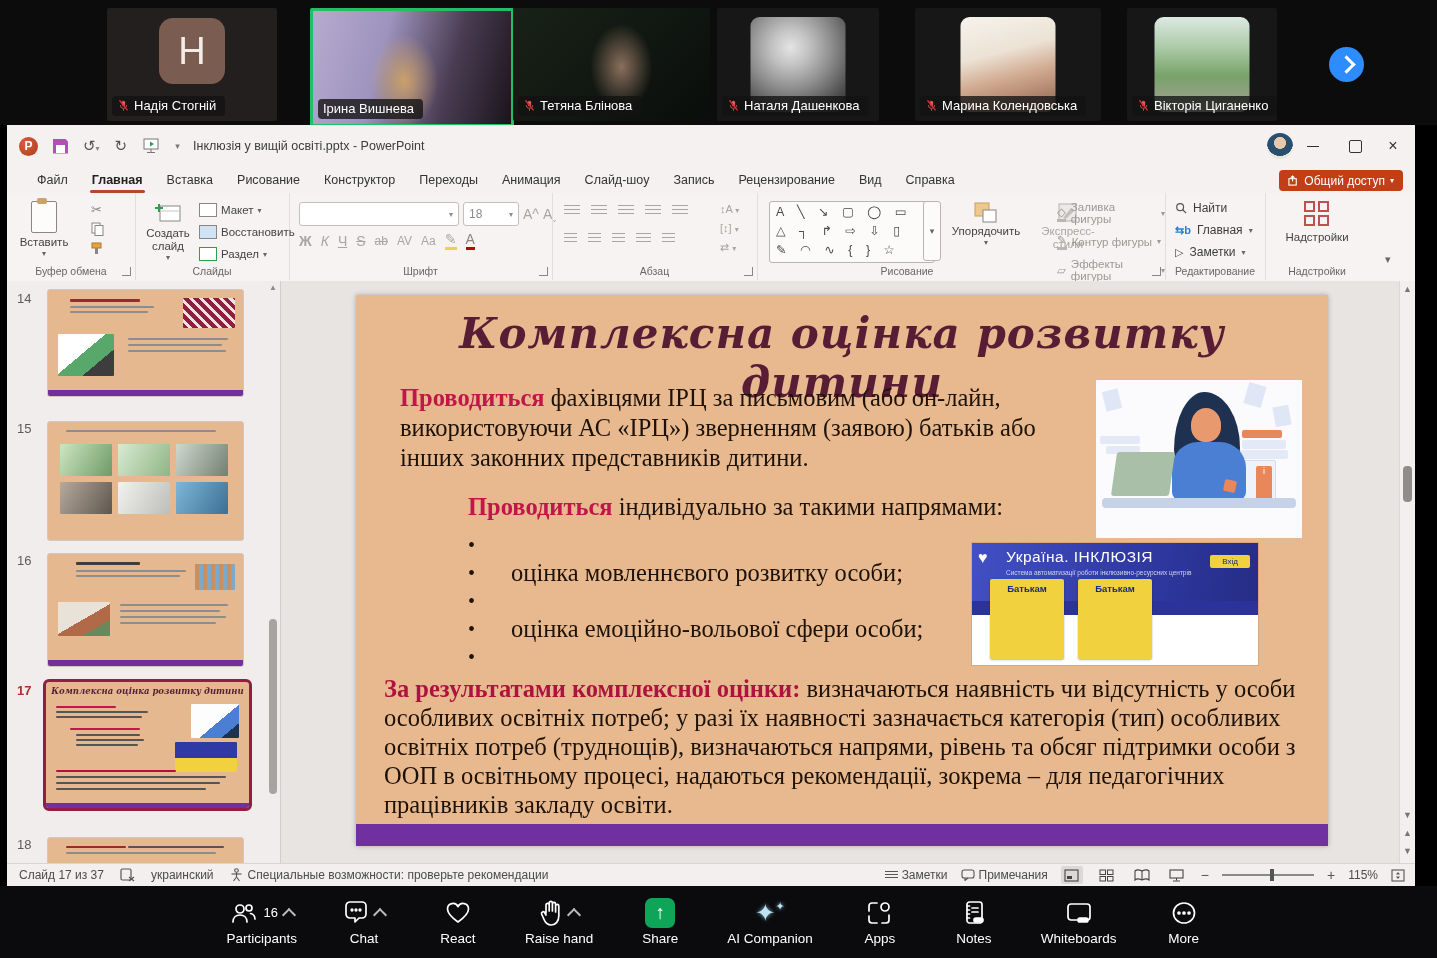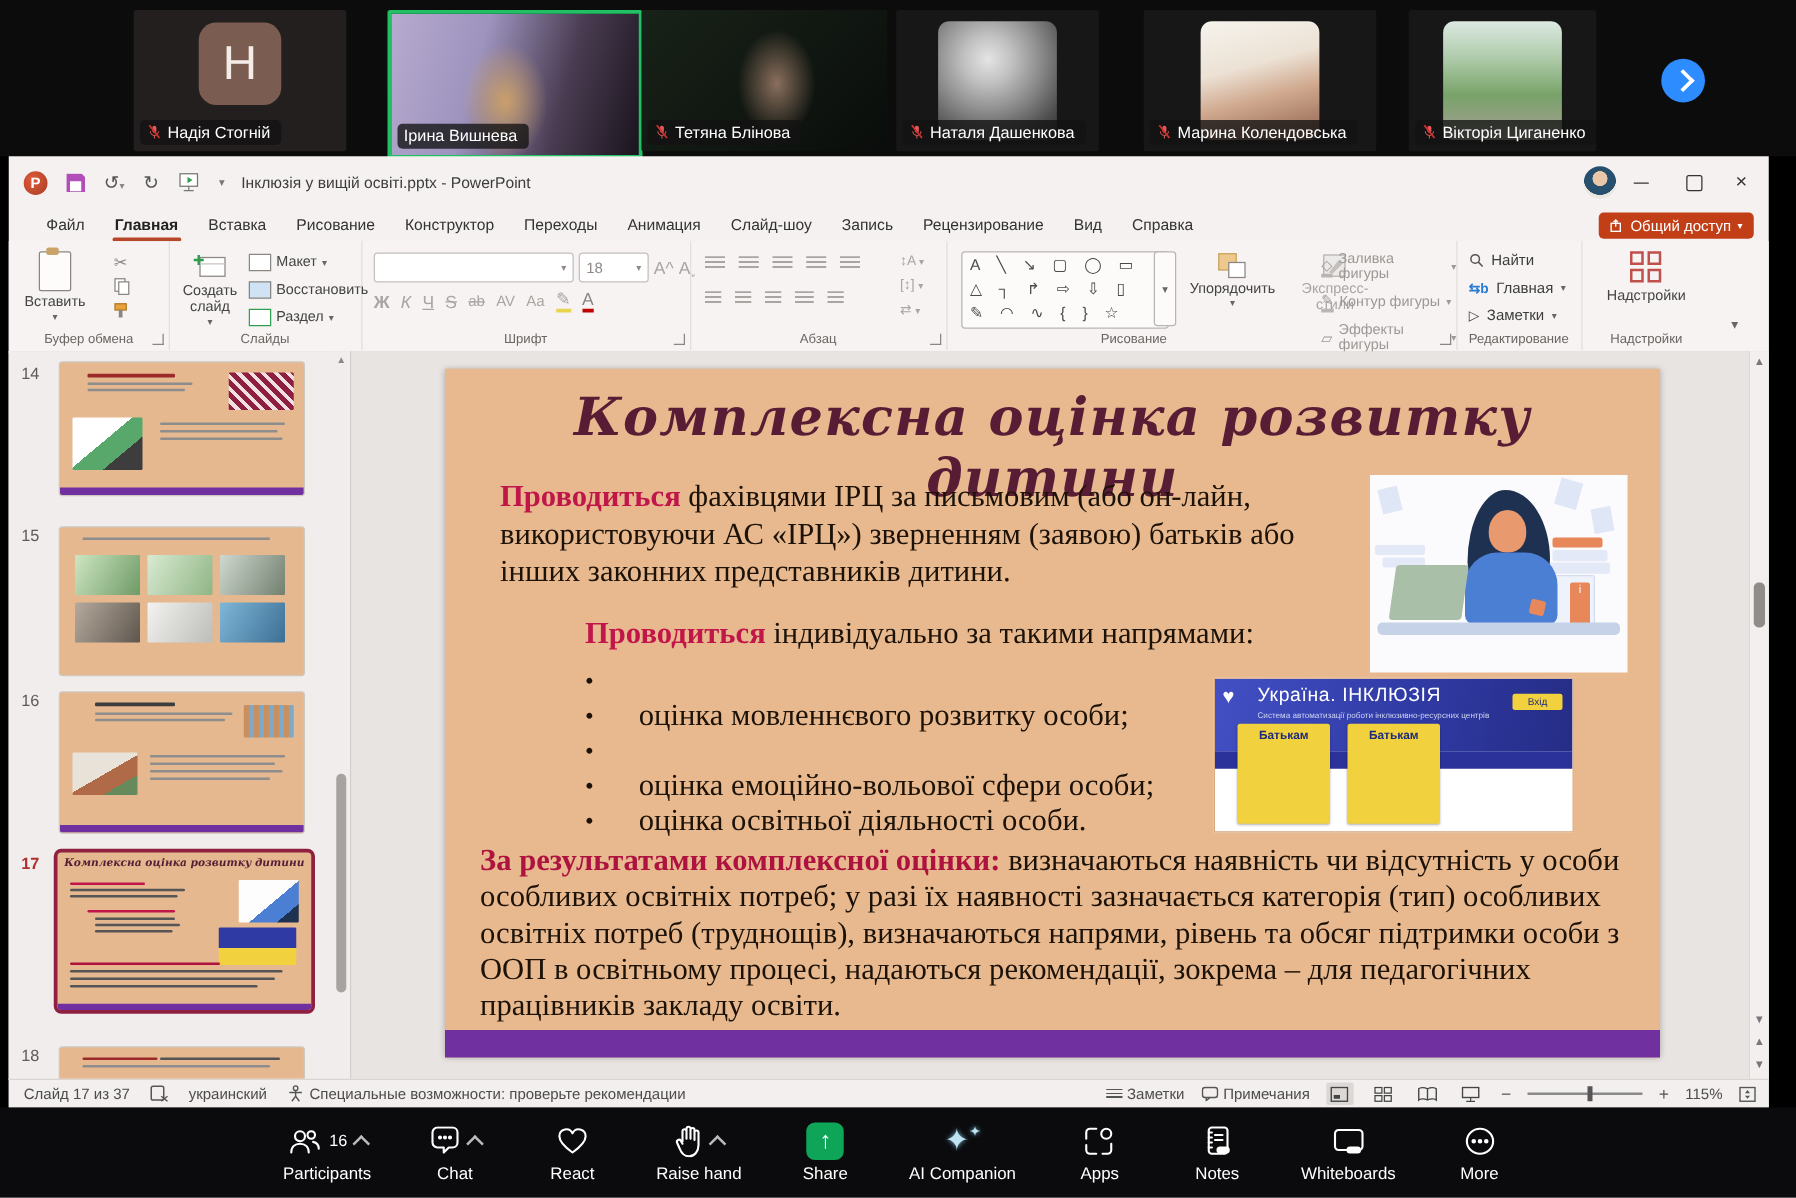--- a/index.html
+++ b/index.html
@@ -587,21 +587,20 @@
             </div>
           <div class="bl">
               <span class="dot">•</span>
             </div>
           <div class="bl">
               <span class="dot">•</span>
               <span>оцінка емоційно-вольової сфери особи;</span>
             </div>
           <div class="bl">
               <span class="dot">•</span>
-              <span>оцінка освітньої діяльності особи.</span>
             </div>
         </div>
 
         <div class="incl">
           <div class="incl-head"></div>
           <div class="incl-strip"></div>
           <div class="incl-logo">♥</div>
           <div class="incl-title">Україна. ІНКЛЮЗІЯ</div>
           <div class="incl-sub">Система автоматизації роботи інклюзивно-ресурсних центрів</div>
           <div class="incl-login">Вхід</div>

